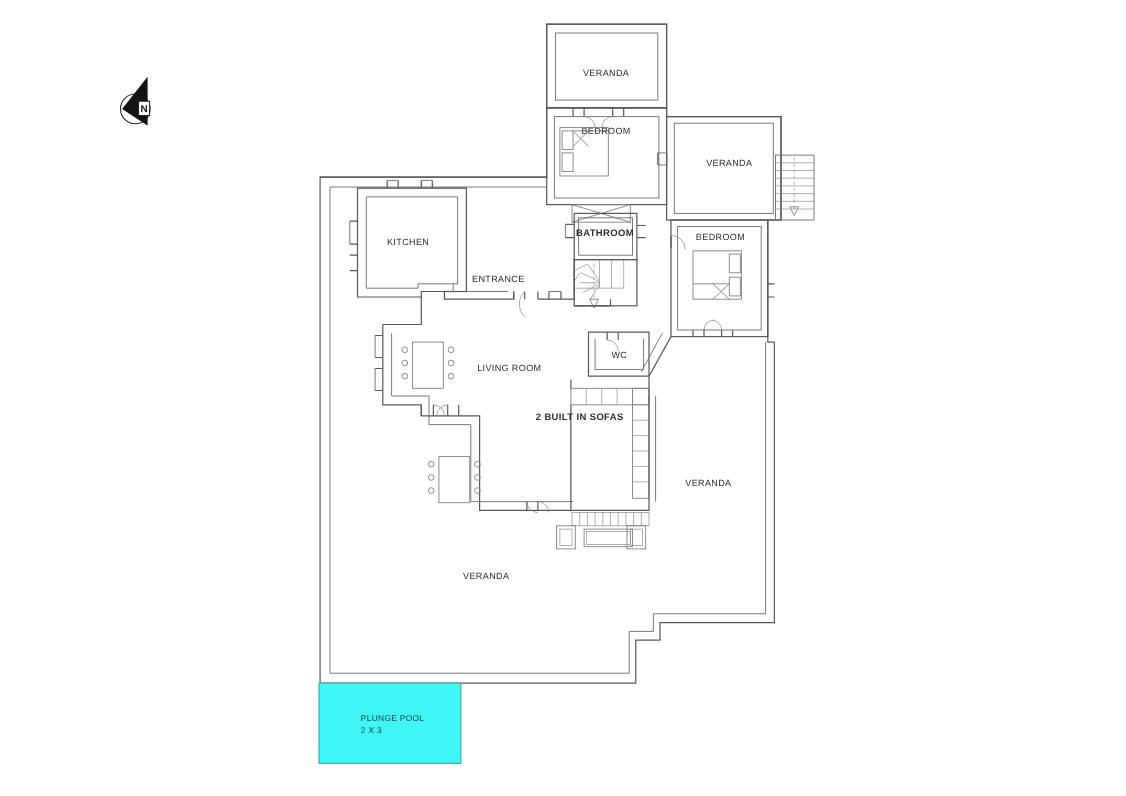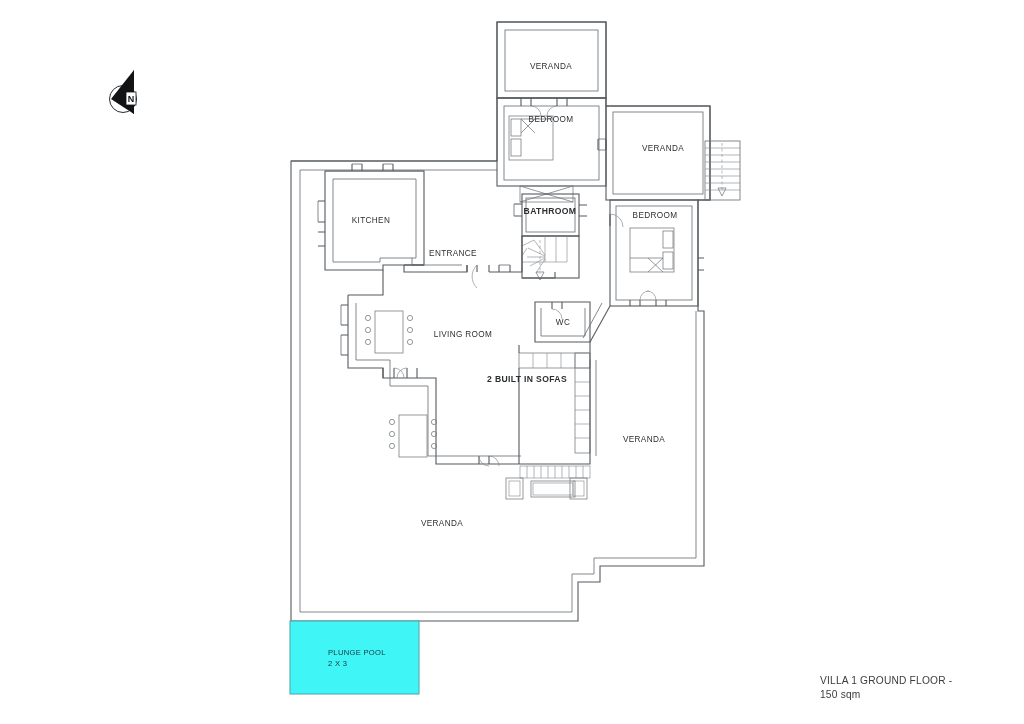--- a/index.html
+++ b/index.html
@@ -301,18 +301,14 @@
   <div class="compass">
     <svg viewBox="0 0 44 50" width="44" height="50">
       <circle cx="19" cy="31" r="13.5" fill="none" stroke="#2a2d2f" stroke-width="1"></circle>
       <path d="M30,2 L30,46 L16,33 Z" fill="#111315"></path>
       <path d="M30,2 L30,46 L7,31 Z" fill="#111315"></path>
       <rect x="22" y="24" width="10" height="13" fill="#ffffff" stroke="#111315" stroke-width="0.8"></rect>
       <text x="27" y="34" font-family="Liberation Sans, sans-serif" font-size="9" font-weight="bold" fill="#111315" text-anchor="middle">N</text>
     </svg>
   </div>
 
-  <div class="title-block">
-    <div>VILLA 1 GROUND FLOOR -</div>
-    <div>150 sqm</div>
-  </div>
 
 </div>
 
 </body></html>

